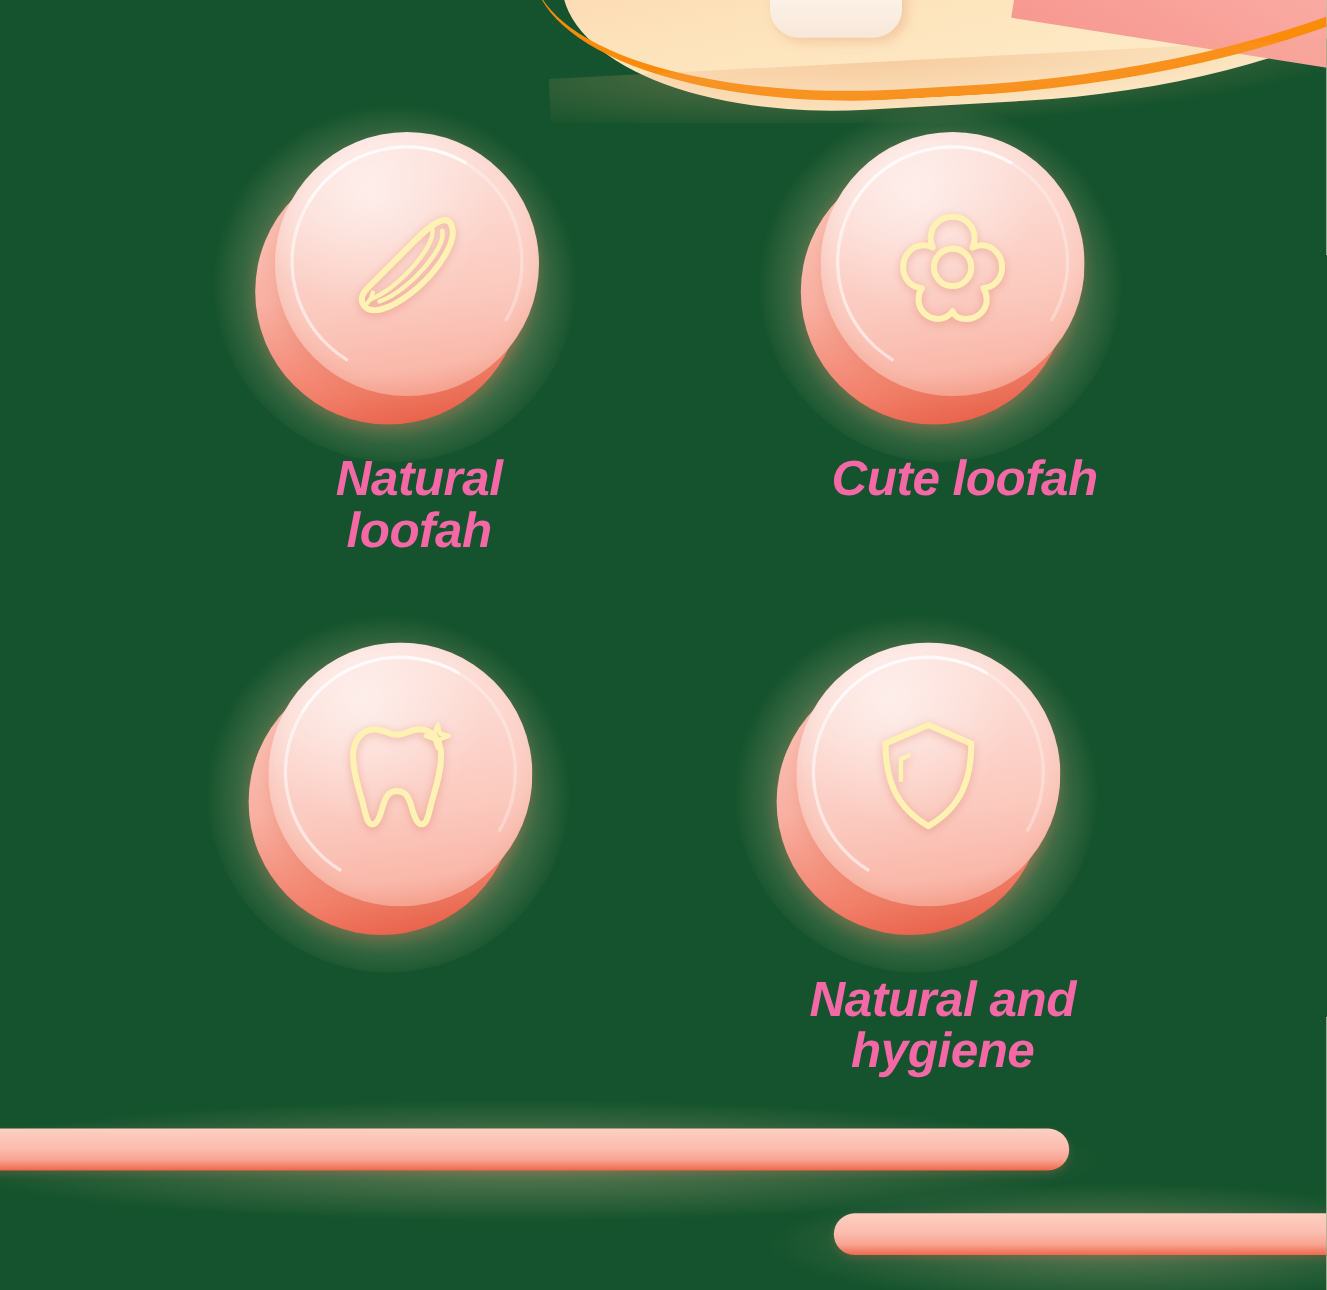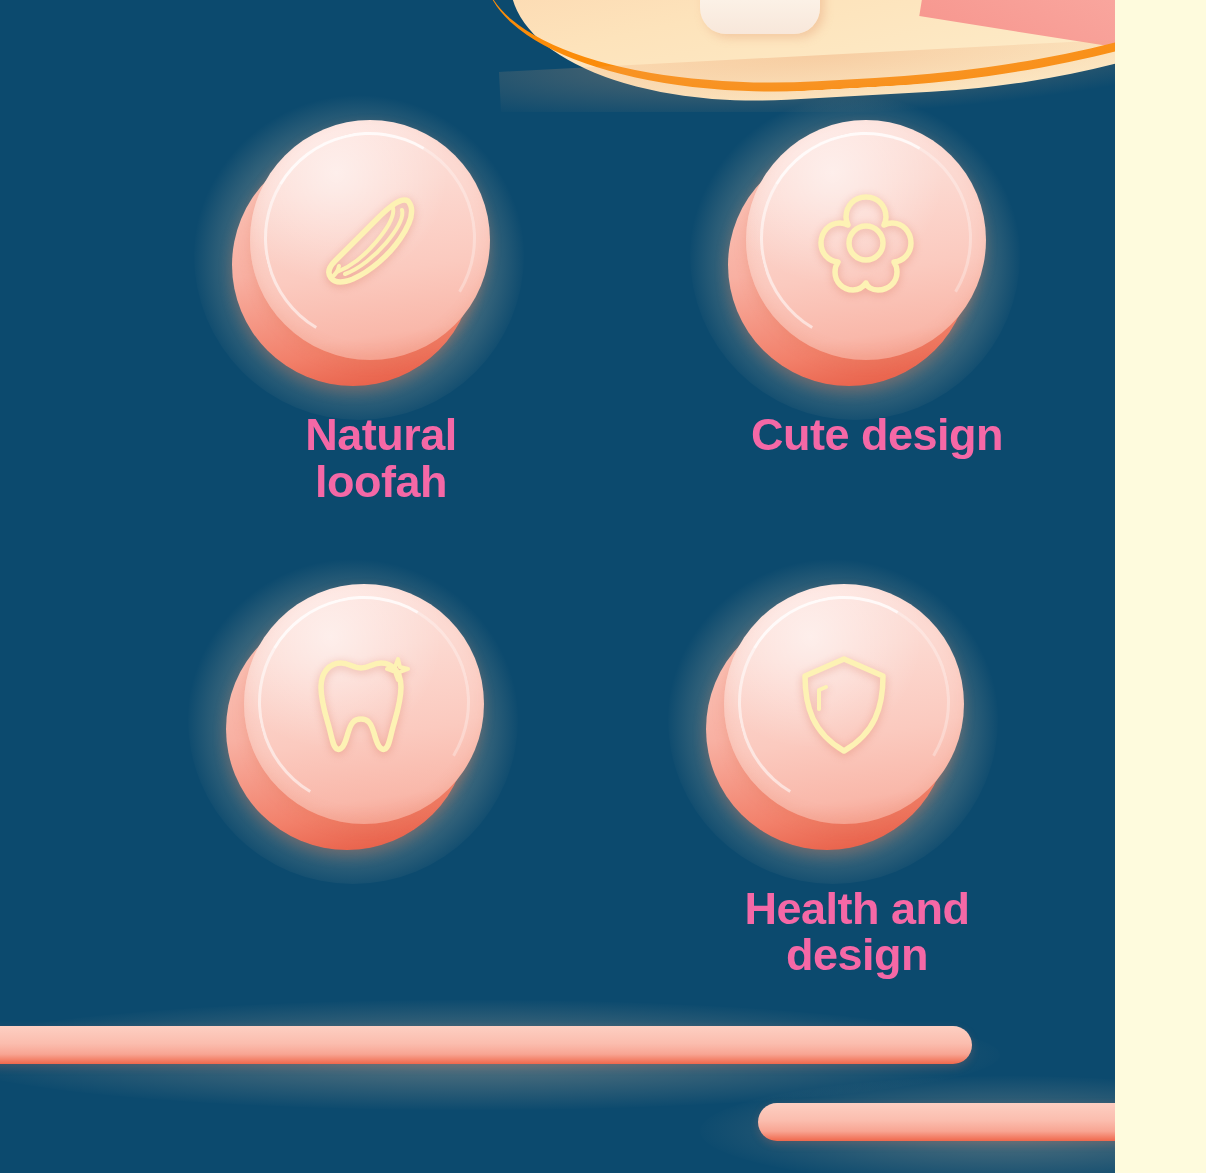--- a/index.html
+++ b/index.html
@@ -6,24 +6,25 @@
     margin: 0;
     padding: 0;
     background: #fefbdd;
   }
   body {
     font-family: "Liberation Sans", sans-serif;
   }
 
   #page {
     position: relative;
-    width: 1115px;
+    width: 1206px;
     height: 1173px;
     overflow: hidden;
-    background: #0c4a6e;
+    background: #14532d;
+    font-style: italic;
   }
 
   
   .top-photo {
     position: absolute;
     left: 0;
     top: 0;
     width: 1206px;
     height: 112px;
     overflow: hidden;
@@ -272,21 +273,21 @@
           <div class="badge-front">
             <div class="badge-ring"></div>
             <div class="badge-icon">
               <svg viewBox="0 0 130 130">
                 <path class="ico-stroke" d="M65 22 C77 22 85 31 85 42 C85 45 84 48 83 50 C85 49 88 48 91 48 C102 48 110 57 110 68 C110 78 103 86 93 87 C95 90 96 94 96 97 C96 107 88 115 77 115 C71 115 66 112 65 108 C62 112 58 115 52 115 C42 115 34 107 34 97 C34 94 35 90 37 87 C27 86 20 78 20 68 C20 57 28 48 39 48 C42 48 45 49 47 50 C46 48 45 45 45 42 C45 31 53 22 65 22 Z"></path>
                 <circle class="ico-stroke" cx="65" cy="68" r="17"></circle>
               </svg>
             </div>
           </div>
         </div>
-        <div class="feature-label" style="width:262px;margin-left:22px;margin-top:30px;">Cute design</div>
+        <div class="feature-label" style="width:262px;margin-left:22px;margin-top:30px;">Cute loofah</div>
       </div>
     </div>
 
     <div class="feature-row" style="margin-top:78px;">
 
       <div class="feature" style="margin-left:222px;">
         <div class="feature-badge">
           <div class="badge-glow"></div>
           <div class="badge-back"></div>
           <div class="badge-front">
@@ -308,21 +309,21 @@
           <div class="badge-front">
             <div class="badge-ring"></div>
             <div class="badge-icon">
               <svg viewBox="0 0 130 130">
                 <path class="ico-stroke" d="M65 20 L104 37 C104 68 96 94 65 112 C34 94 26 68 26 37 Z"></path>
                 <path class="ico-thin" d="M47 48 L40 51 L40 70"></path>
               </svg>
             </div>
           </div>
         </div>
-        <div class="feature-label" style="width:330px;margin-left:-10px;margin-top:40px;">Health and design</div>
+        <div class="feature-label" style="width:330px;margin-left:-10px;margin-top:40px;">Natural and hygiene</div>
       </div>
     </div>
   </div>
 
   <div class="bar-glow bar-one-glow"></div>
   <div class="bottom-bar bar-one"></div>
   <div class="bar-glow bar-two-glow"></div>
   <div class="bottom-bar bar-two"></div>
 
 </div>

